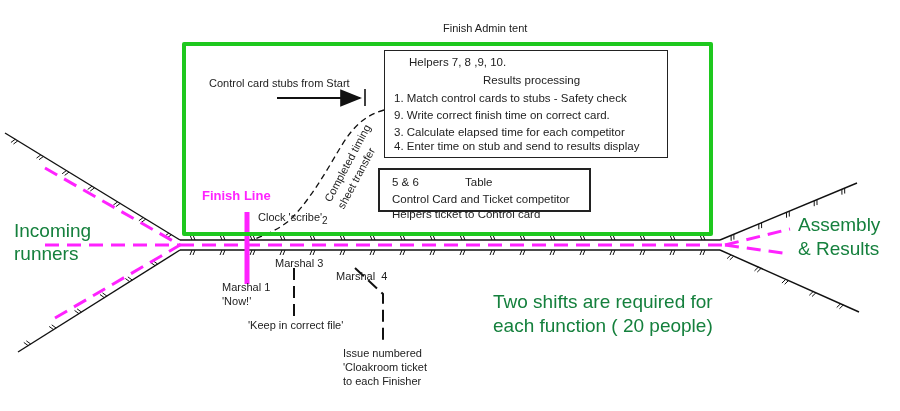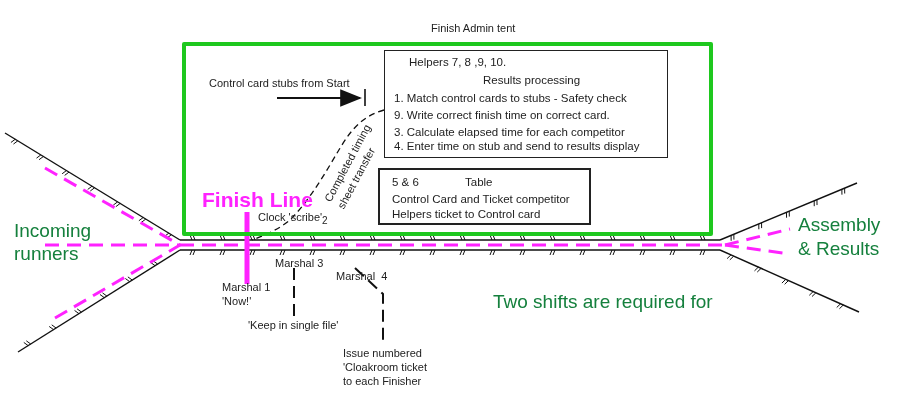--- a/index.html
+++ b/index.html
@@ -4,21 +4,21 @@
 <style>
   html, body { margin:0; padding:0; background:#ffffff; }
   body { width:900px; height:411px; position:relative; overflow:hidden; font-family:"Liberation Sans", sans-serif; color:#1a1a1a; }
   #diagram { position:absolute; left:0; top:0; width:900px; height:411px; }
   .lbl { position:absolute; white-space:nowrap; font-family:"Liberation Sans", sans-serif; color:#222; }
   .s11 { font-size:11px; }
   .big { font-size:19px; color:#15803d; }
   .box { position:absolute; border:1.5px solid #222; background:#fff; box-sizing:border-box;text-align:right; }
   .box .ln { position:absolute; font-size:11.5px; white-space:nowrap; color:#222; }
   #tent { position:absolute; left:182px; top:42px; width:531px; height:194px; border:4px solid #1ec81e; box-sizing:border-box; border-radius:2px; }
-  #finish-line-label { color:#ff22ff; font-weight:bold; font-size:21px; }
+  #finish-line-label { color:#ff22ff; font-weight:bold; font-size:13px; }
   .rot { position:absolute; transform-origin:0 0; white-space:nowrap; font-size:11px; color:#222; }
 </style>
 </head>
 <body>
 
 <svg id="diagram" viewBox="0 0 900 411" xmlns="http://www.w3.org/2000/svg">
   <defs>
     <marker id="arrowhead" markerWidth="10" markerHeight="8" refX="9" refY="4" orient="auto">
       <path d="M0,0 L10,4 L0,8 Z" fill="#111"></path>
     </marker>
@@ -167,33 +167,33 @@
 
   <line x1="277" y1="98" x2="360" y2="98" stroke="#111" stroke-width="2.2" marker-end="url(#arrowhead)"></line>
   <line x1="365" y1="89" x2="365" y2="106" stroke="#111" stroke-width="1.6"></line>
 
   <path d="M384,110 C355,118 345,140 330,165 C318,185 305,205 290,220 C278,230 265,235 252,240" stroke="#111" stroke-width="1.3" stroke-dasharray="6,4" fill="none"></path>
 
   <line x1="294" y1="268" x2="294" y2="317" stroke="#111" stroke-width="2" stroke-dasharray="12,6"></line>
   <polyline points="355,268 383,294 383,345" stroke="#111" stroke-width="2" stroke-dasharray="12,6" fill="none"></polyline>
 </svg>
 
-<div class="lbl s11" style="left:388px;top:22px;padding-left:43px;">Finish Admin tent</div>
+<div class="lbl s11" style="left:400px;top:22px;padding-left:43px;">Finish Admin tent</div>
 <div id="tent"></div>
 
 <div class="box" style="left:384px;top:50px;width:284px;height:108px;">
   <div class="ln" style="left:24px;top:5px;">Helpers 7, 8 ,9, 10.</div>
   <div class="ln" style="left:98px;top:23px;">Results processing</div>
   <div class="ln" style="left:9px;top:41px;">1. Match control cards to stubs - Safety check</div>
   <div class="ln" style="left:9px;top:58px;">9. Write correct finish time on correct card.</div>
   <div class="ln" style="left:9px;top:75px;">3. Calculate elapsed time for each competitor</div>
   <div class="ln" style="left:9px;top:89px;">4. Enter time on stub and send to results display</div>
 </div>
 
-<div class="box" style="left:378px;top:168px;width:213px;height:57px;border-width:2px;">
+<div class="box" style="left:378px;top:168px;width:213px;height:44px;border-width:2px;">
   <div class="ln" style="left:12px;top:6px;">5 &amp; 6</div>
   <div class="ln" style="left:85px;top:6px;">Table</div>
   <div class="ln" style="left:12px;top:23px;">Control Card and Ticket competitor</div>
   <div class="ln" style="left:12px;top:38px;">Helpers ticket to Control card</div>
 </div>
 
 <div class="lbl s11" style="left:209px;top:77px;">Control card stubs from Start</div>
 
 <div class="rot" style="left:322px;top:198px;transform:rotate(-62deg);">Completed timing</div>
 <div class="rot" style="left:335px;top:205px;transform:rotate(-62deg);">sheet transfer</div>
@@ -215,23 +215,24 @@
 </div>
 
 <div class="lbl s11" style="left:222px;top:280px;line-height:14px;">
   <div>Marshal 1</div>
   <div>'Now!'</div>
 </div>
 
 <div class="lbl s11" style="left:275px;top:257px;">Marshal 3</div>
 <div class="lbl s11" style="left:336px;top:258px;white-space:pre;margin-top:12px;">Marshal  4</div>
 
-<div class="lbl s11" style="left:248px;top:319px;">'Keep in single file'</div>
+<div class="lbl s11" style="left:248px;top:319px;">'Keep in correct file'</div>
 
 <div class="lbl s11" style="left:343px;top:346px;line-height:14px;">
   <div>Issue numbered</div>
   <div>'Cloakroom ticket</div>
   <div>to each Finisher</div>
 </div>
 
 <div class="lbl big" style="left:477px;top:290px;line-height:24px;margin-left:16px;">
   <div>Two shifts are required for</div>
+  <div>each function ( 20 people)</div>
 </div>
 
 </body></html>

